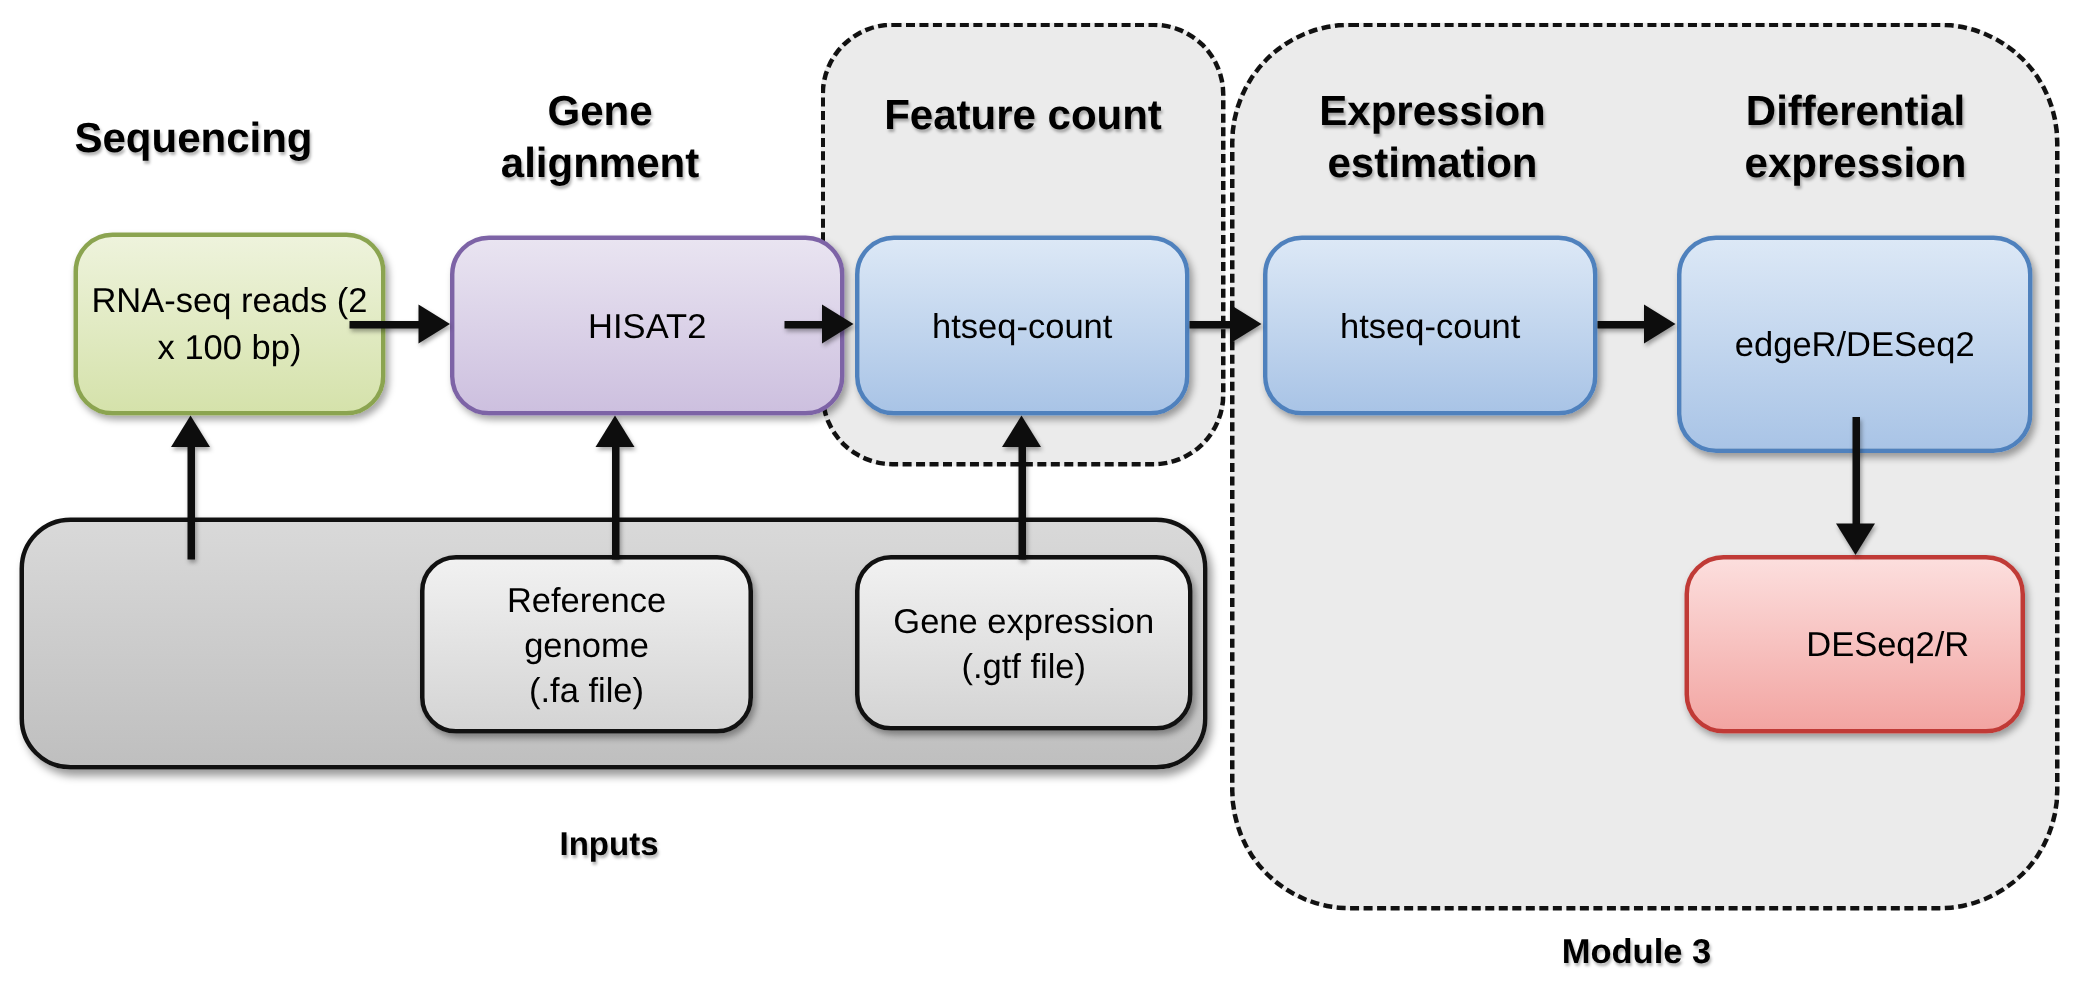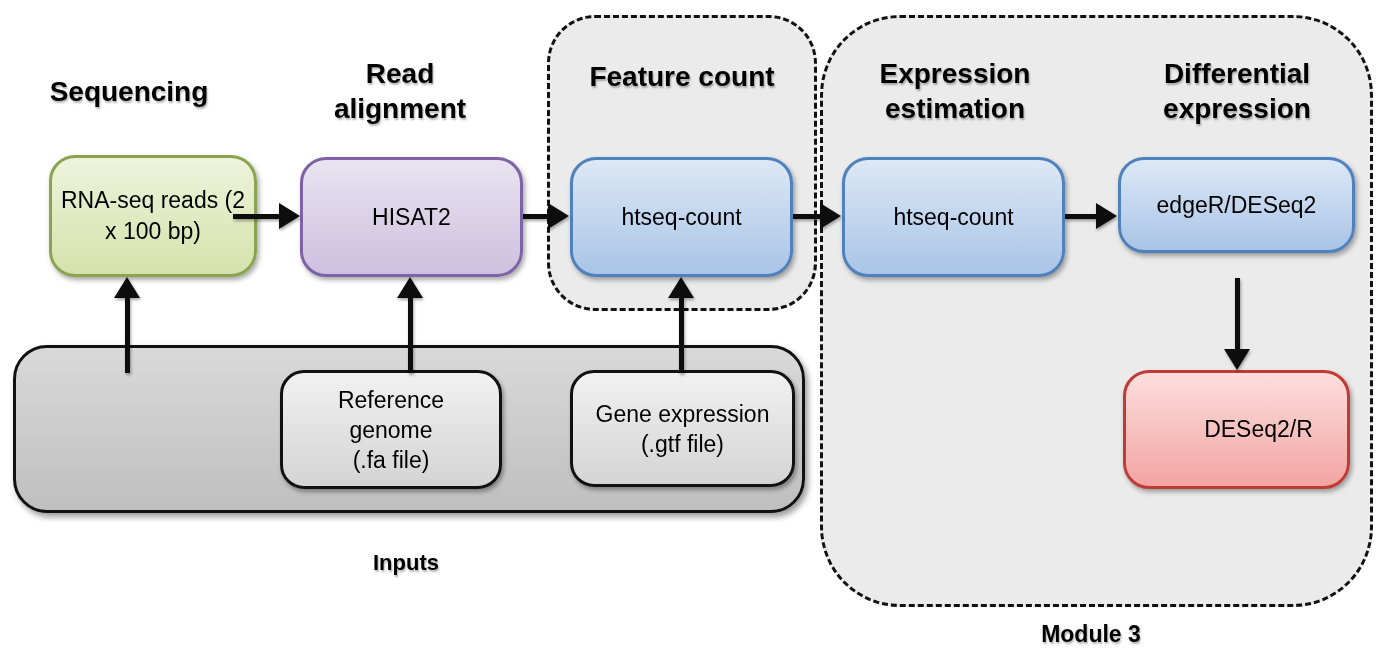--- a/index.html
+++ b/index.html
@@ -71,36 +71,36 @@
 <body>
 
 <div class="canvas">
 
   <div class="dashed" style="left:547px;top:15px;width:270px;height:296px;border-radius:48px;"></div>
   <div class="dashed" style="left:820px;top:15px;width:553px;height:592px;border-radius:80px;"></div>
 
   <div class="inputs-box" style="left:13px;top:345px;width:792px;height:168px;"></div>
 
   <div class="hd" style="left:19px;top:74px;width:220px;">Sequencing</div>
-  <div class="hd" style="left:290px;top:56px;width:220px;">Read
+  <div class="hd" style="left:290px;top:56px;width:220px;">Gene
 alignment</div>
   <div class="hd" style="left:572px;top:59px;width:220px;">Feature count</div>
   <div class="hd" style="left:845px;top:56px;width:220px;">Expression
 estimation</div>
   <div class="hd" style="left:1127px;top:56px;width:220px;">Differential
 expression</div>
   <div class="hd" style="left:306px;top:545px;width:200px;font-size:22px;">Inputs</div>
   <div class="hd" style="left:971px;top:617px;width:240px;font-size:23px;">Module 3</div>
 
   <div class="node green" style="left:25px;top:155px;width:208px;height:122px;">RNA-seq reads (2
 x 100 bp)</div>
-  <div class="node purple" style="left:300px;top:157px;width:223px;height:120px;">HISAT2</div>
+  <div class="node purple" style="left:300px;top:157px;width:263px;height:120px;">HISAT2</div>
   <div class="node blue" style="left:570px;top:157px;width:223px;height:120px;">htseq-count</div>
   <div class="node blue" style="left:842px;top:157px;width:223px;height:120px;">htseq-count</div>
-  <div class="node blue" style="left:1118px;top:157px;width:237px;height:96px;text-align:right;">edgeR/DESeq2</div>
+  <div class="node blue" style="left:1118px;top:157px;width:237px;height:145px;text-align:right;">edgeR/DESeq2</div>
   <div class="node red" style="left:1123px;top:370px;width:227px;height:119px;">DESeq2/R</div>
 
   <div class="node gray" style="left:280px;top:370px;width:222px;height:119px;">Reference
 genome
 (.fa file)</div>
   <div class="node gray" style="left:570px;top:370px;width:225px;height:117px;">Gene expression
 (.gtf file)</div>
 
   <div class="arrow">
     <div class="shaft" style="left:233px;top:214px;width:50px;height:5px;"></div>

